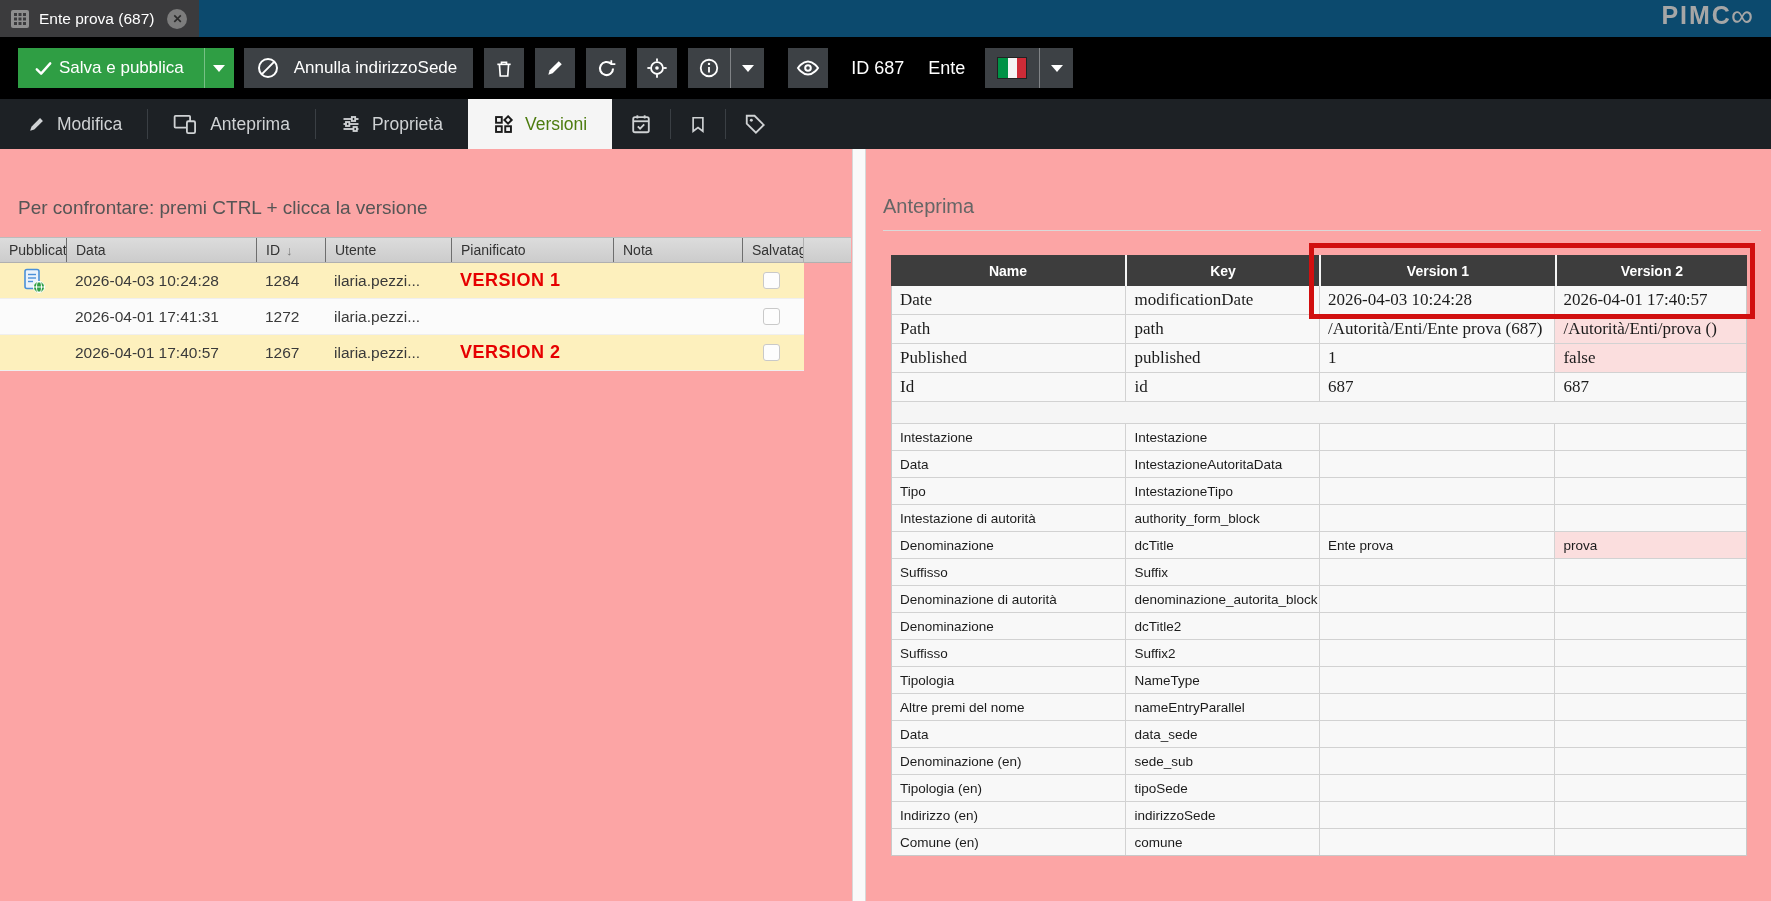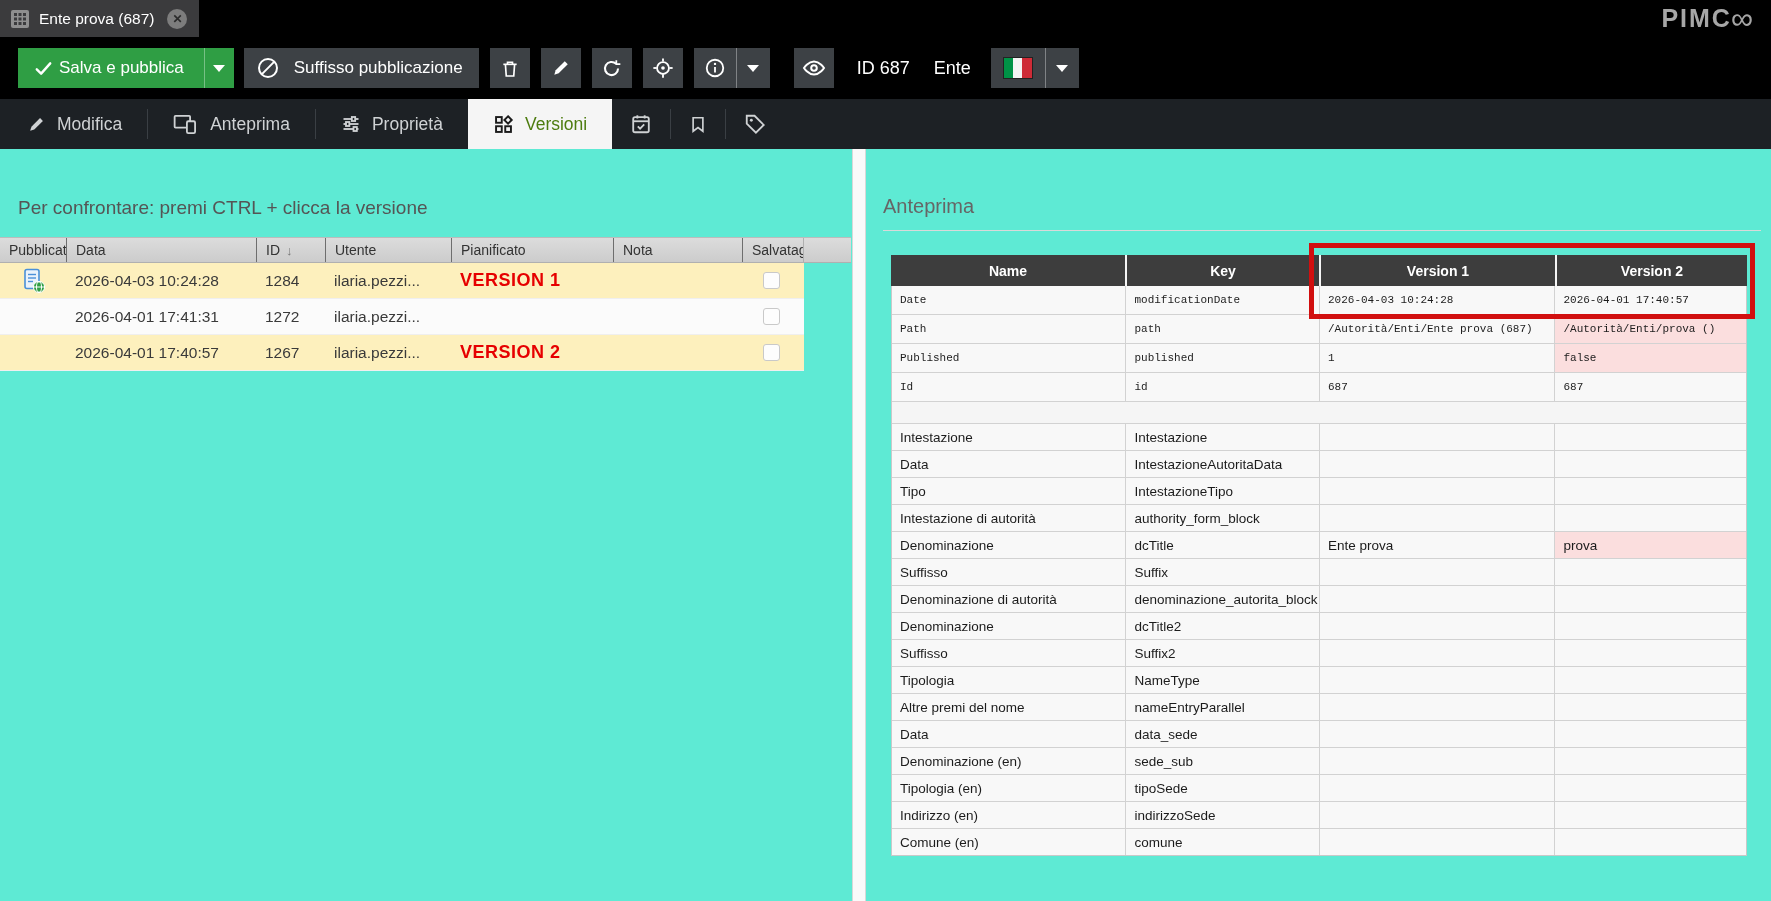--- a/index.html
+++ b/index.html
@@ -1,20 +1,20 @@
 <!DOCTYPE html>
 <html><head>
 <meta charset="utf-8">
 <style>
   *{margin:0;padding:0;box-sizing:border-box}
   body{font-family:"Liberation Sans",sans-serif;background:#e8e8e8}
   .screen{position:relative;width:1771px;height:901px;background:#f5f5f5;overflow:hidden}
 
   
-  .topbar{height:37px;background:#000000;display:flex;align-items:center}
+  .topbar{height:37px;background:#0c4a6e;display:flex;align-items:flex-start}
   .doc-tab{height:37px;background:#3b3b3d;display:flex;align-items:center;gap:9px;padding:0 12px 0 10px;cursor:pointer}
   .doc-tab-title{color:#fff;font-size:15.5px}
   .close-circle{width:20px;height:20px;border-radius:50%;background:#7d7d7d;color:#2b2b2b;font-size:12px;font-weight:bold;display:flex;align-items:center;justify-content:center;margin-left:4px}
   .logo{margin-left:auto;margin-right:16px;color:#a6a6a6;font-size:25px;font-weight:bold;letter-spacing:2px;display:flex;align-items:center;line-height:1}
   .logo .inf{font-size:31px;margin-left:-1px;font-weight:normal}
 
   
   .toolbar{height:62px;background:#000;display:flex;align-items:center;padding-left:18px}
   .tbtn{height:40px;background:#3d4145;color:#fff;display:flex;align-items:center;font-size:17px;margin-right:11px;cursor:pointer}
   .tbtn.icon-only{width:40px;justify-content:center;margin-right:11px}
@@ -32,21 +32,21 @@
 
   
   .tabstrip{height:50px;background:#1d2125;display:flex;align-items:stretch;padding-left:2px}
   .tab{display:flex;align-items:center;gap:11px;padding:0 25px;color:#cfd2d4;font-size:17.5px;cursor:pointer}
   .tab svg{flex:none}
   .tab.active{background:#f5f5f5;color:#4d7c0f}
   .tab.icon-tab{padding:0 18px}
   .tsep{width:1px;background:#3a3f44;margin:10px 0}
 
   
-  .content{display:flex;height:752px;background:#5eead4}
+  .content{display:flex;height:752px;background:#fca5a5}
   .left-panel{width:852px;flex:none;overflow:hidden;position:relative}
   .splitter{width:14px;flex:none;background:#fafafa;border-left:1px solid #d8d8d8;border-right:1px solid #d8d8d8}
   .right-panel{flex:1;overflow:hidden;padding-left:17px}
 
   .hint{margin:48px 0 0 18px;font-size:19px;color:#555}
 
   
   .vgrid{margin-top:18px}
   .grid-header{display:flex;width:851px;height:26px;background:linear-gradient(#dcdcdc,#cccccc);border-top:1px solid #bcbcbc;border-bottom:1px solid #b0b0b0;align-items:center;font-size:14px;color:#333}
   .gh-cell{height:100%;display:flex;align-items:center;padding-left:9px;white-space:nowrap;overflow:hidden}
@@ -67,21 +67,21 @@
   .ct-wrap{position:relative;margin:24px 0 0 8px;width:856px}
   .ct-header{display:flex;height:31px;background:#3d3d3d;color:#fff;font-weight:bold;font-size:14px}
   .cth{display:flex;align-items:center;justify-content:center;height:100%}
   .cth + .cth{border-left:2px solid #f5f5f5}
   .cc0{width:234px}.cc1{width:194px}.cc2{width:236px}.cc3{width:192px}
   .ct-body{border:1px solid #c9c9c9;border-top:none;width:856px;background:#f8f8f8}
   .ct-row{display:flex;border-bottom:1px solid #d2d2d2}
   .ct-row:last-child{border-bottom:none}
   .ct-cell{padding:5px 8px 4px;font-size:13.5px;line-height:17px;color:#1c1c1c;background:#f8f8f8;min-height:26px;overflow:hidden}
   .ct-cell + .ct-cell{border-left:1px solid #d2d2d2}
-  .ct-row.mono .ct-cell{font-family:Liberation Mono, monospace;font-size:11px;line-height:16px;padding:6px 8px 5px;min-height:28px}
+  .ct-row.mono .ct-cell{font-family:Liberation Serif, serif;font-size:17px;line-height:16px;padding:6px 8px 5px;min-height:28px}
   .ct-cell.changed{background:#fbdede}
   .ct-row.spacer{height:22px;background:#f5f5f5}
   .redbox{position:absolute;left:418px;top:-12px;width:446px;height:76px;border:5px solid #d10f0f;pointer-events:none;z-index:5}
 
   svg{display:block}
 </style>
 </head>
 <body>
 
 <div class="screen">
@@ -128,21 +128,21 @@
         </div>
     </div>
 
     <div class="tbtn pad-btn">
       <span style="margin-right:10px">
         <svg width="24" height="24" viewBox="0 0 24 24" fill="none" stroke="#fff" stroke-width="2">
             <circle cx="12" cy="12" r="9"></circle>
             <line x1="5.9" y1="18.1" x2="18.1" y2="5.9"></line>
           </svg>
       </span>
-      <span class="lbl">Suffisso pubblicazione</span>
+      <span class="lbl">Annulla indirizzoSede</span>
     </div>
 
     <div class="tbtn icon-only">
       <svg width="20" height="21" viewBox="0 0 24 24" fill="none" stroke="#fff" stroke-width="2">
           <path d="M4 7h16"></path>
           <path d="M9 7V4.5h6V7"></path>
           <path d="M6.5 7l1 14h9l1-14"></path>
         </svg>
     </div>
     <div class="tbtn icon-only">

